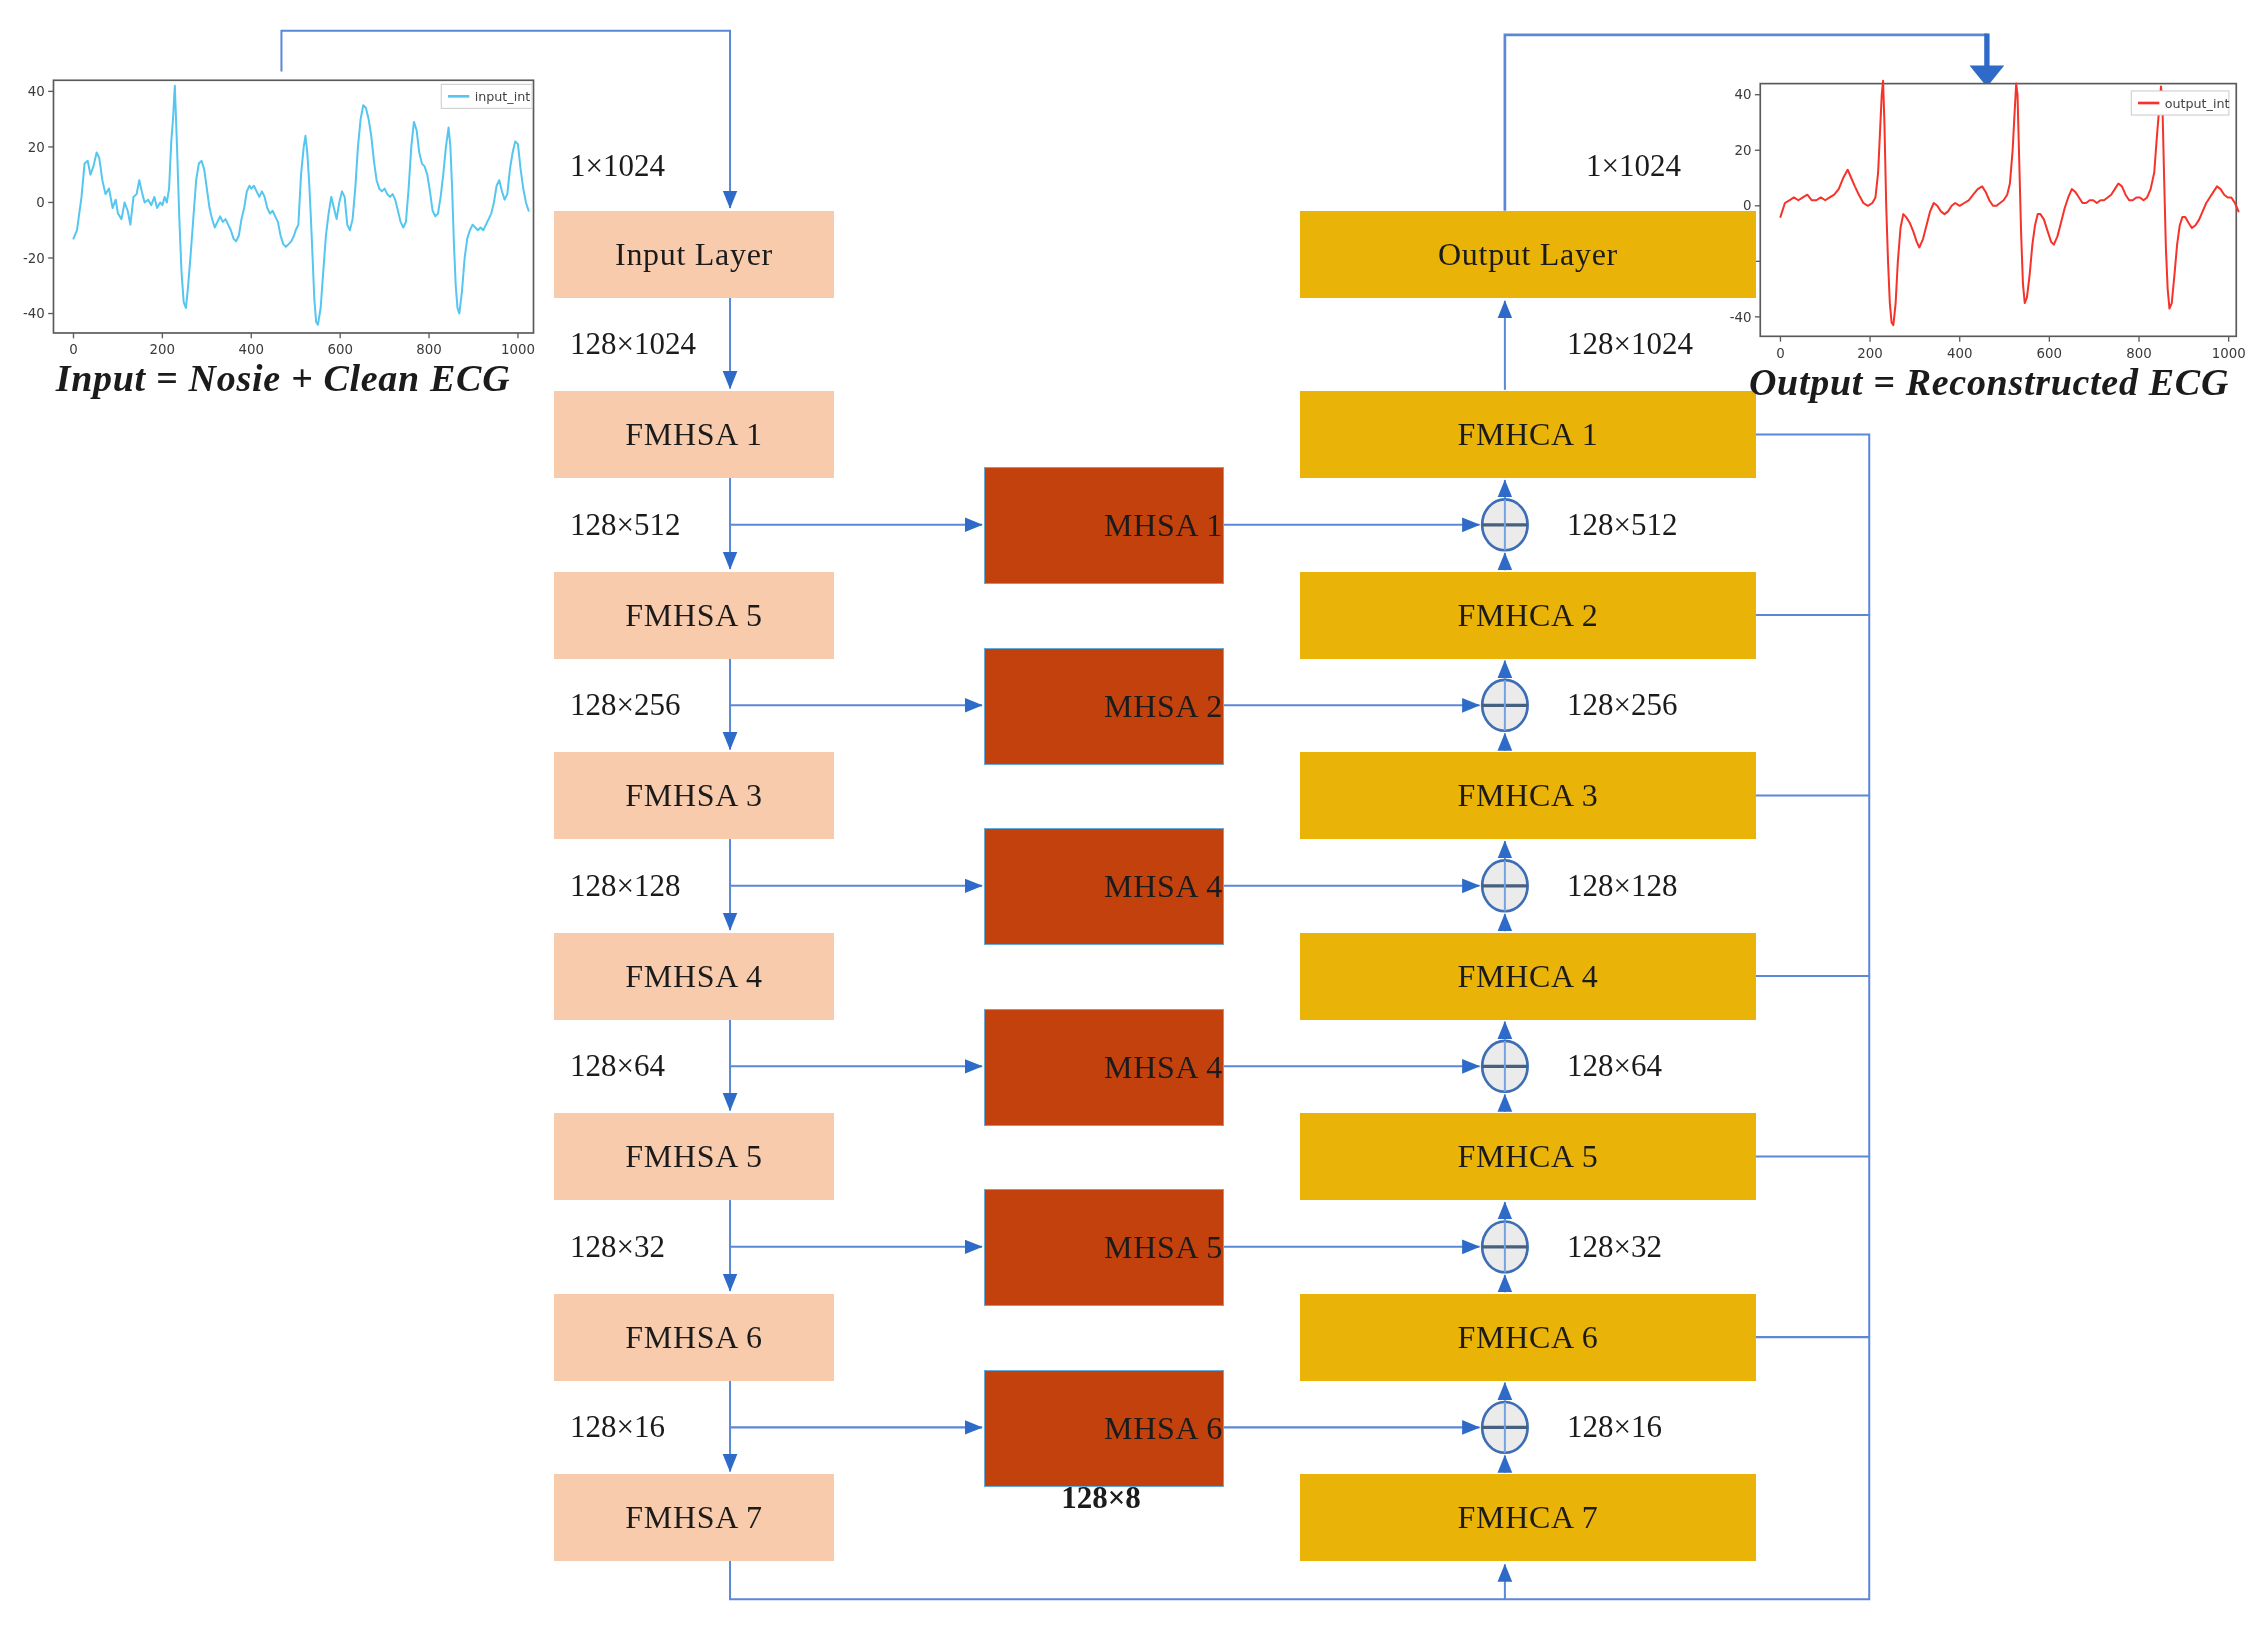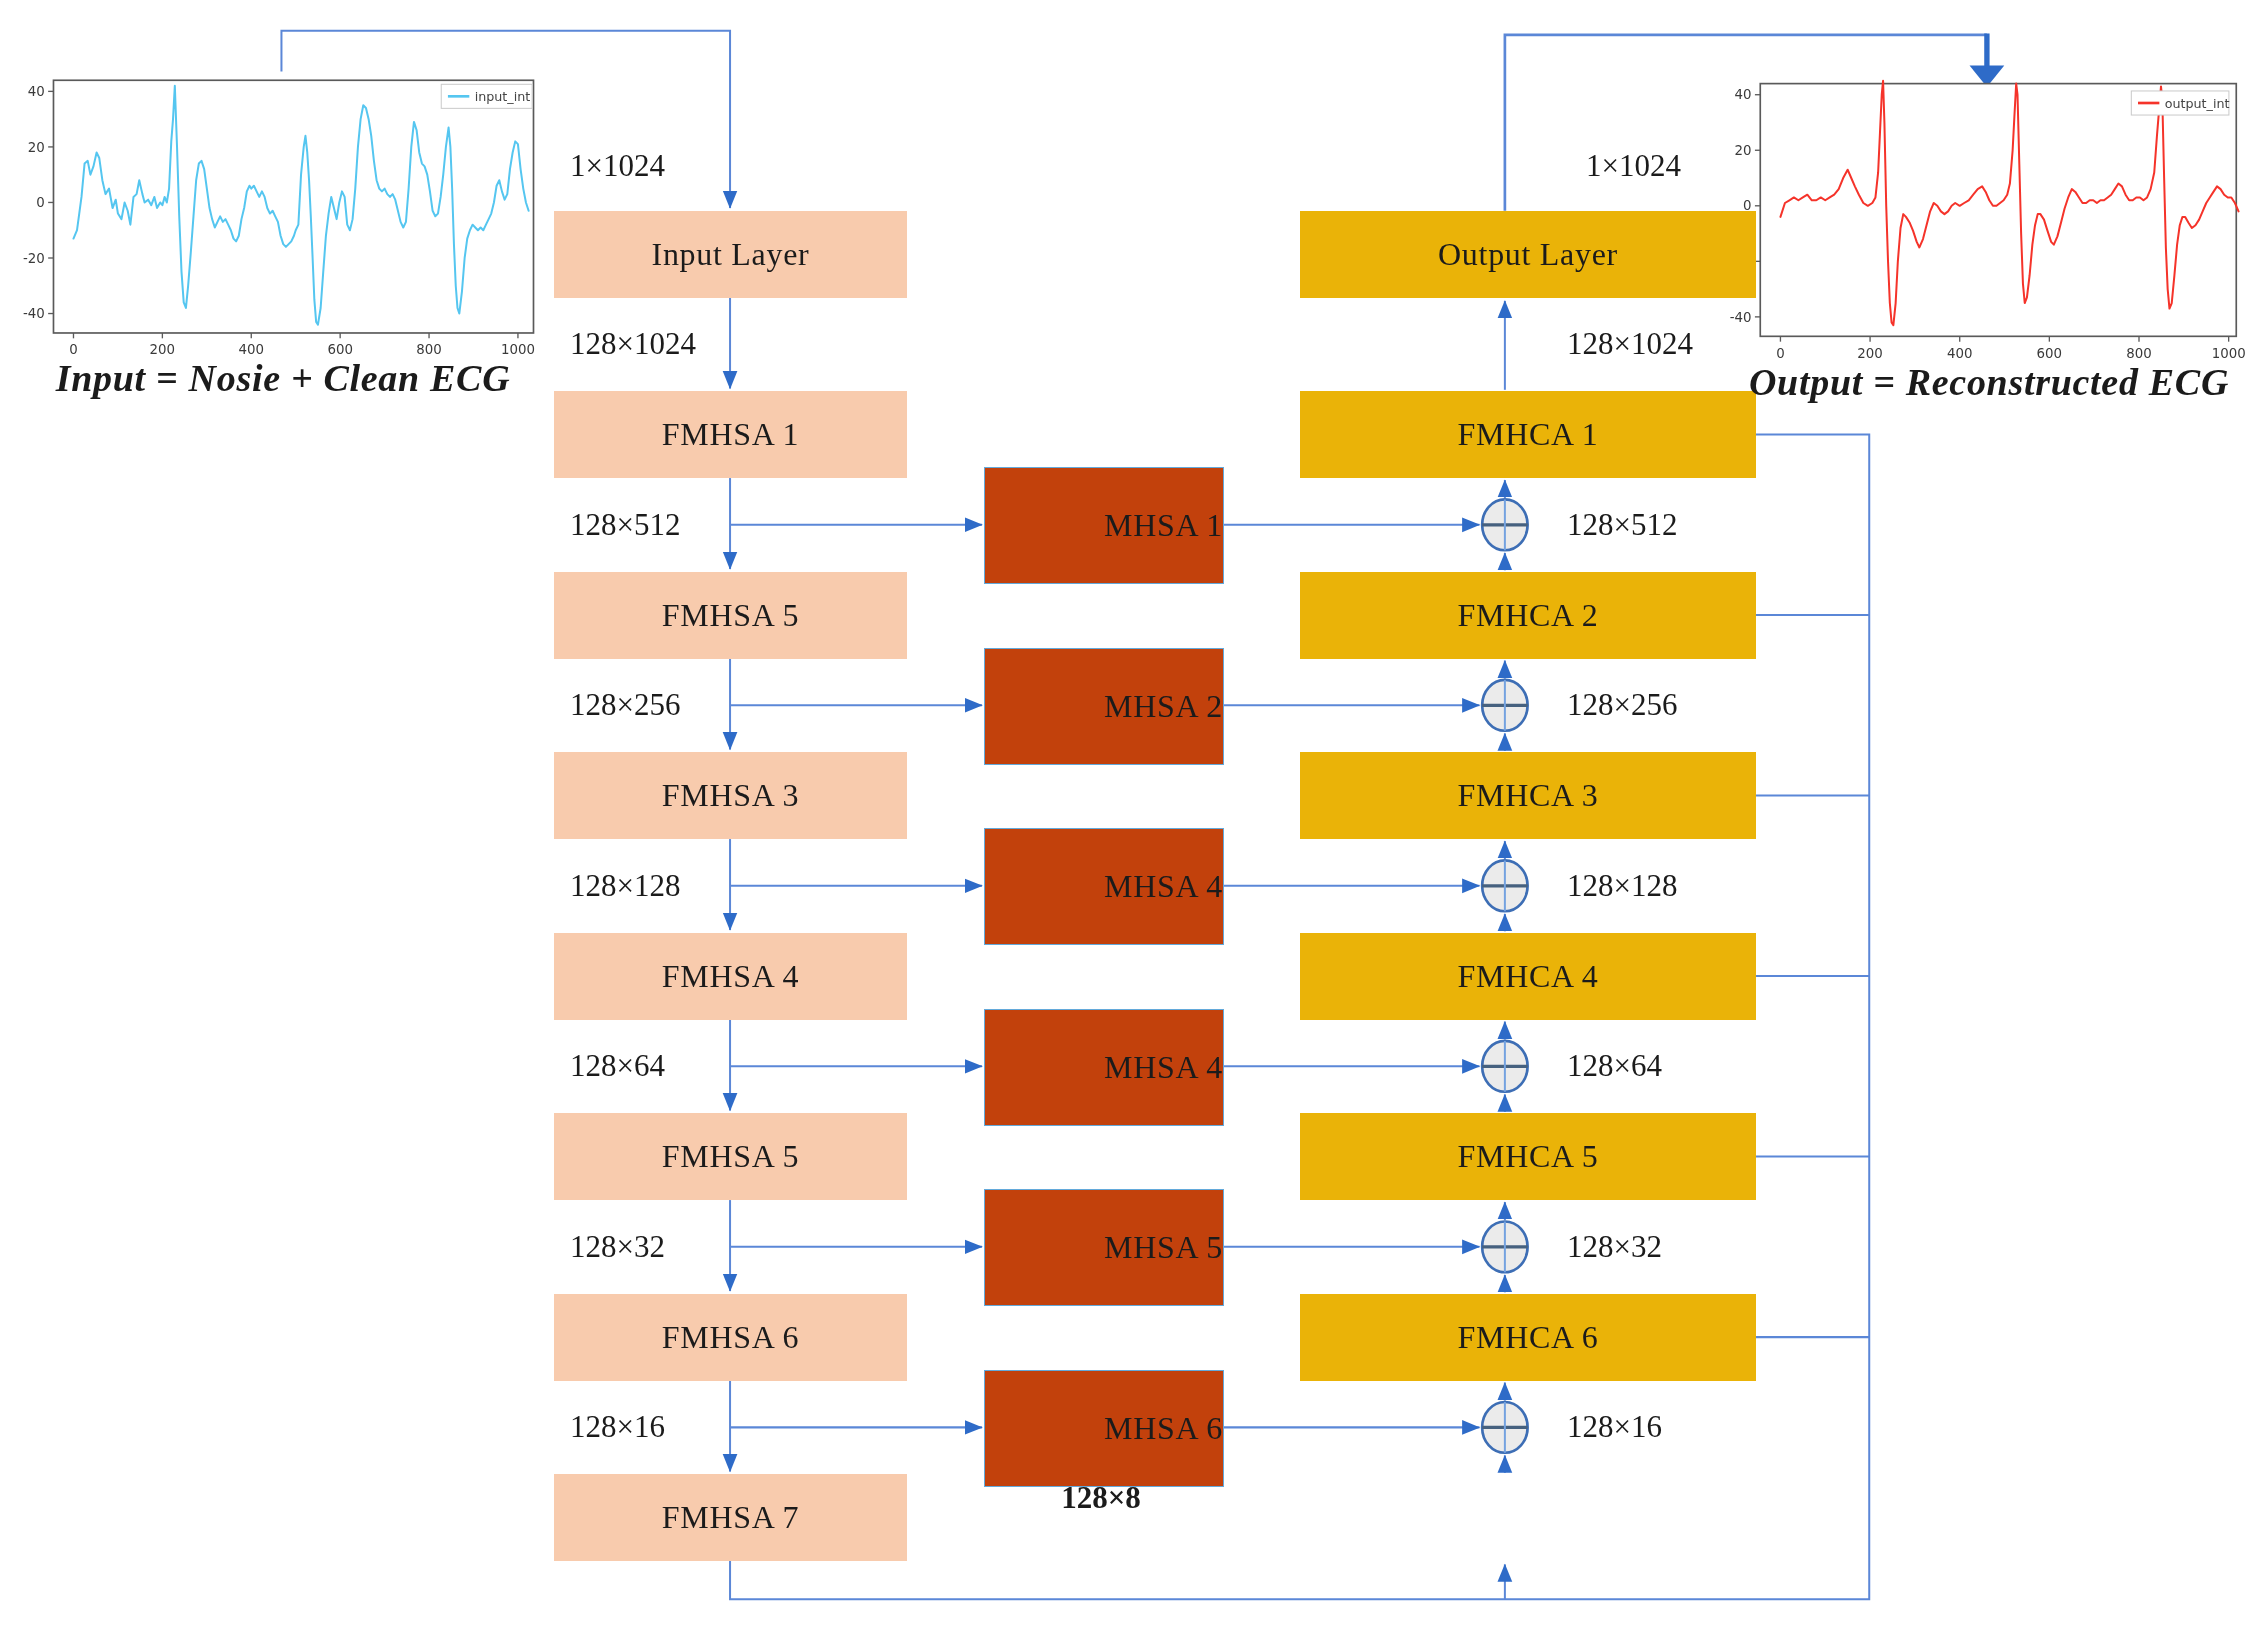--- a/index.html
+++ b/index.html
@@ -2,21 +2,21 @@
 <html style="font-size:10.7px"><head>
 <meta charset="utf-8">
 <style>
   html,body{margin:0;padding:0;background:#fff;}
   .canvas{position:relative;width:2261px;height:1634px;background:#ffffff;overflow:hidden;
           font-family:"Liberation Serif",serif;color:#1b1b1b;}
   svg.layer{position:absolute;left:0;top:0;width:2261px;height:1634px;}
   .w{stroke:#5B87D7;stroke-width:3;fill:none;}
   .box{position:absolute;display:flex;align-items:center;justify-content:center;
        font-size:32px;letter-spacing:0.7px;}
-  .enc{left:554px;width:353px;height:87px;background:#F8CBAD;font-family:Liberation Serif, serif;}
+  .enc{left:554px;width:280px;height:87px;background:#F8CBAD;font-family:Liberation Serif, serif;}
   .mid{left:984px;width:238px;height:115px;background:#c2410c;border:1.3px solid #63A9DA;justify-content:flex-end;}
   .dec{left:1300px;width:456px;height:87px;background:#eab308;}
   .dim{position:absolute;font-size:31px;transform:translateY(-50%);white-space:nowrap;text-align:right;}
   .dimL{left:570px;}
   .dimR{left:1567px;}
   .dimB{left:1101px;top:1498px;transform:translate(-50%,-50%);font-weight:bold;}
   .caption{position:absolute;font-style:italic;font-weight:600;font-size:38px;
            transform:translateX(-50%);white-space:nowrap;letter-spacing:0.7px;}
 </style>
 </head>
@@ -252,20 +252,23 @@
     </div>
   <div class="box dec" style="top:933px">
       <span>FMHCA 4</span>
     </div>
   <div class="box dec" style="top:1113px">
       <span>FMHCA 5</span>
     </div>
   <div class="box dec" style="top:1294px">
       <span>FMHCA 6</span>
     </div>
+  <div class="box dec" style="top:1474px">
+      <span>FMHCA 7</span>
+    </div>
 
   <span class="dim dimL" style="top:166px">1×1024</span>
   <span class="dim dimL" style="top:344px">128×1024</span>
   <span class="dim dimL" style="top:525px">128×512</span>
   <span class="dim dimL" style="top:705px">128×256</span>
   <span class="dim dimL" style="top:886px">128×128</span>
   <span class="dim dimL" style="top:1066px">128×64</span>
   <span class="dim dimL" style="top:1247px">128×32</span>
   <span class="dim dimL" style="top:1427px">128×16</span>
 

